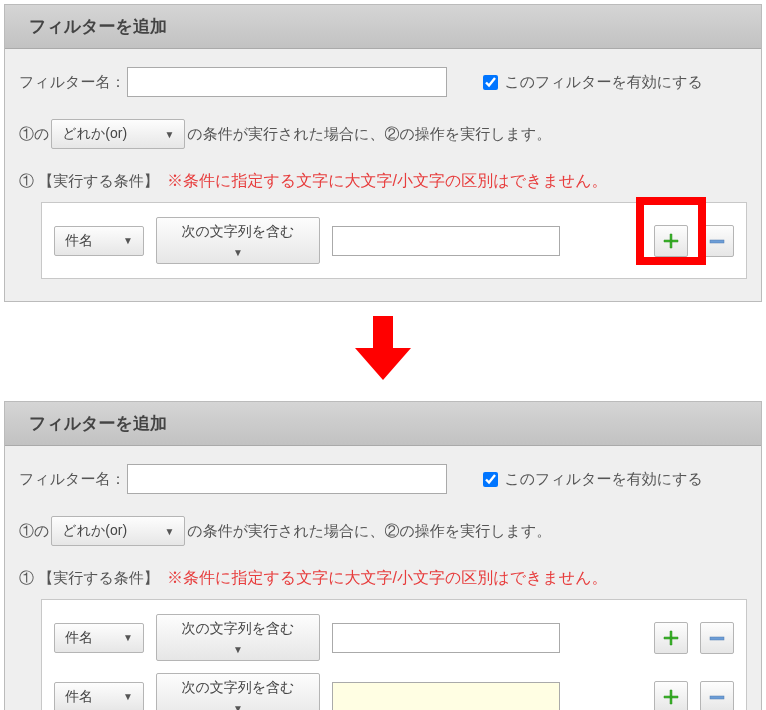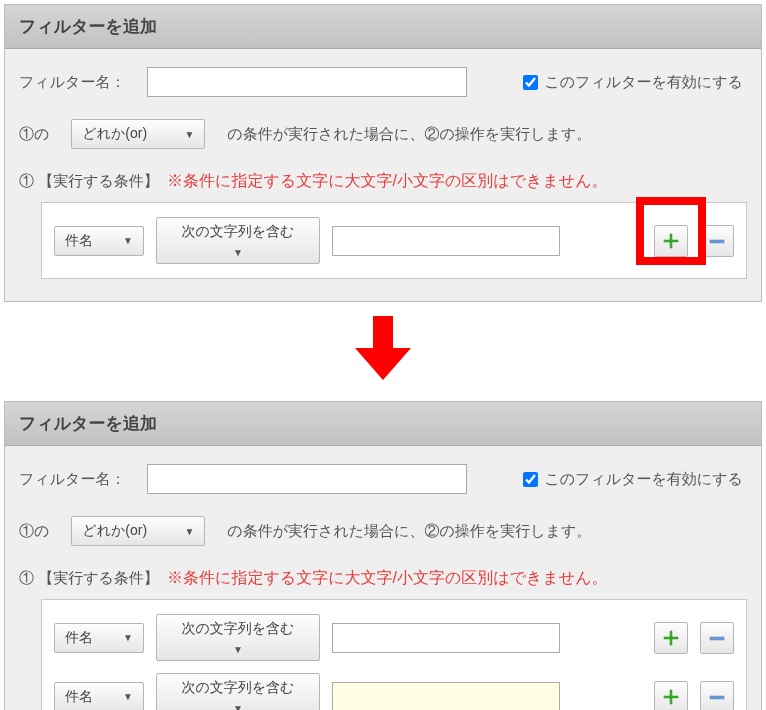--- a/index.html
+++ b/index.html
@@ -11,27 +11,27 @@
       width: 766px;
     }
     .panel {
       border: 1px solid #bbb;
       background: #efefef;
       margin: 4px;
     }
     .panel-header {
       background: linear-gradient(#d5d5d5, #c2c2c2);
       border-bottom: 1px solid #aaa;
-      padding: 10px 14px;
+      padding: 10px 24px;
       font-weight: bold;
       font-size: 17px;
       color: #444;
     }
     .panel-body { padding: 18px 14px 22px 14px; }
-    .row { display: flex; align-items: center; gap: 22px; margin-bottom: 22px; }
+    .row { display: flex; align-items: center; gap: 2px; margin-bottom: 22px; }
     .row:last-child { margin-bottom: 0; }
     .label { color: #555; white-space: nowrap; }
     input.text-input {
       border: 1px solid #aaa;
       padding: 6px 8px;
       font-size: 14px;
       height: 30px;
       background: #fff;
     }
     input.filter-name { width: 320px; }

